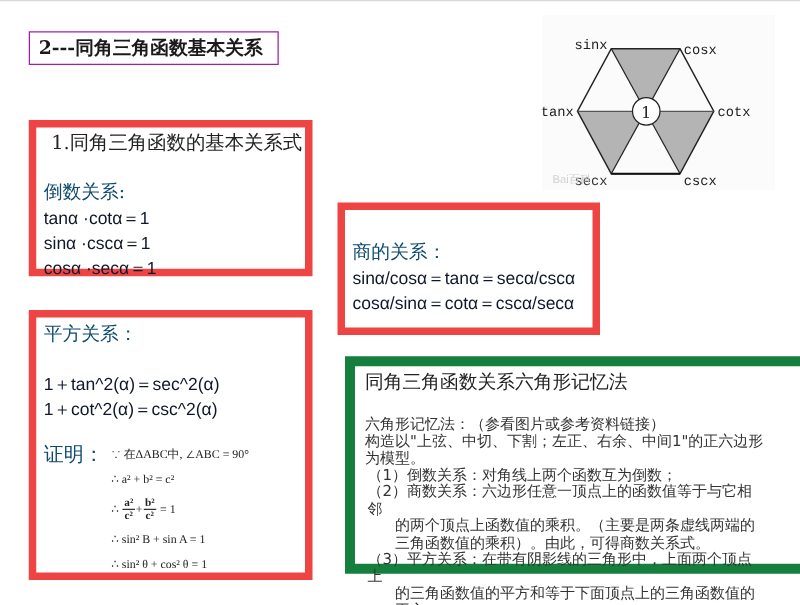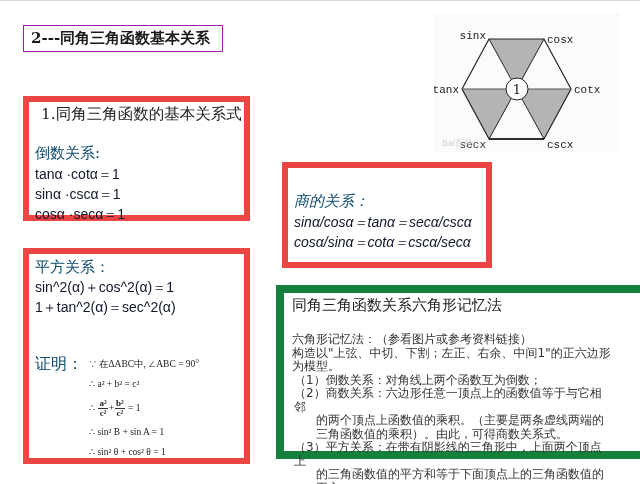--- a/index.html
+++ b/index.html
@@ -16,21 +16,21 @@
       border:1px solid #a21caf; box-sizing:border-box;
       font-size:15px; font-weight:bold; line-height:25px; padding-left:7px;
       font-family: "DejaVu Serif", serif;
     }
 
     .box {
       position:absolute; box-sizing:border-box;
       border:6px solid #ef4444; background:#fff;
     }
     .box-basic { left:23px; top:96px; width:227px; height:125px; }
-    .box-quot  { left:282px; top:162px; width:210px; height:106px;font-style:italic; }
+    .box-quot  { left:270px; top:162px; width:210px; height:106px; }
     .box-square{ left:23px; top:248px; width:227px; height:216px; }
     .box-hex   { left:276px; top:285px; width:386px; height:174px; border:8px solid #15803d; }
 
     .serif { font-family: "DejaVu Serif", "Liberation Serif", serif; }
     .t-head { position:absolute; font-size:15px; color:#222; }
     .t-cn { position:absolute; font-size:15px; color:#0c4a6e; }
     .t-formula { position:absolute; font-size:14px; line-height:19px; color:#0f172a; font-family:"Liberation Sans", sans-serif; }
 
     .proof { position:absolute; left:60px; top:108px; font-family:"Liberation Serif", serif; font-size:9.5px; line-height:20px; color:#222; }
     .proof div { white-space:nowrap; }
@@ -62,22 +62,22 @@
 </div>
 
 <div class="box box-quot">
   <div class="t-cn serif" style="left:6px;top:24px;">商的关系：</div>
   <div class="t-formula" style="left:6px;top:45px;">sinα/cosα＝tanα＝secα/cscα</div>
   <div class="t-formula" style="left:6px;top:65px;">cosα/sinα＝cotα＝cscα/secα</div>
 </div>
 
 <div class="box box-square">
   <div class="t-cn serif" style="left:6px;top:4px;">平方关系：</div>
-  <div class="t-formula" style="left:6px;top:24px;">sin^2(α)＋cos^2(α)＝1</div>
   <div class="t-formula" style="left:6px;top:44px;">1＋tan^2(α)＝sec^2(α)</div>
+  <div class="t-formula" style="left:6px;top:64px;">1＋cot^2(α)＝csc^2(α)</div>
   <div class="t-cn serif" style="left:6px;top:100px;font-size:16px;">证明：</div>
   <div class="proof" style="top:100px;">
     <div>∵ 在ΔABC中, ∠ABC = 90°</div>
     <div>∴ a² + b² = c²</div>
     <div style="line-height:28px;">
       <span>∴</span>
       <span class="frac"><span class="num">a²</span><span>c²</span></span>+<span class="frac"><span class="num">b²</span><span>c²</span></span>
       <span>= 1</span>
     </div>
     <div>∴ sin² B + sin A = 1</div>

